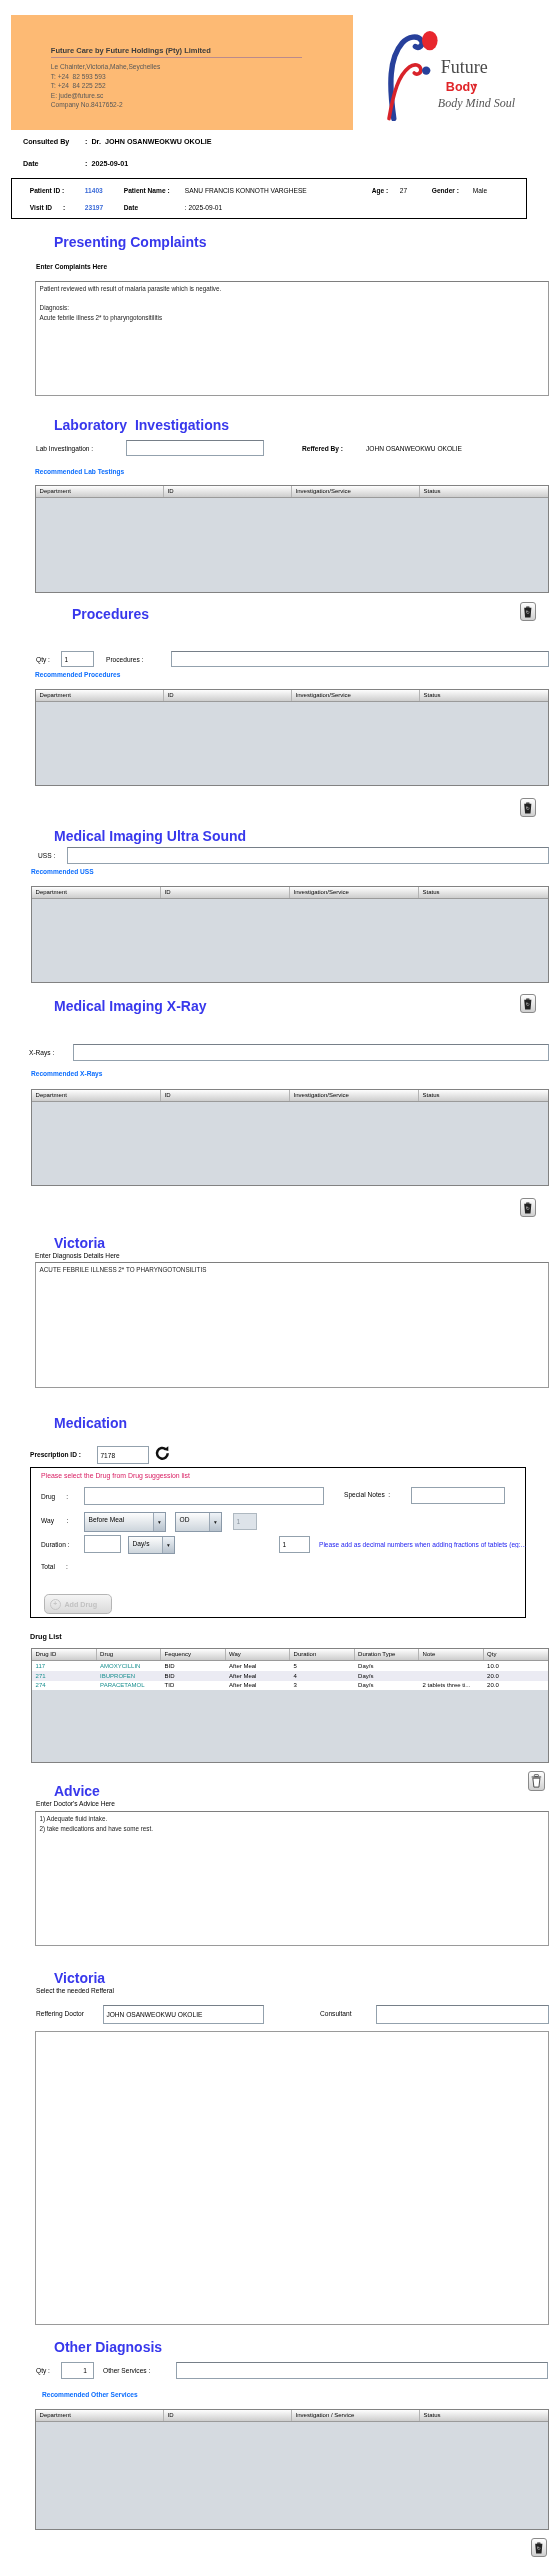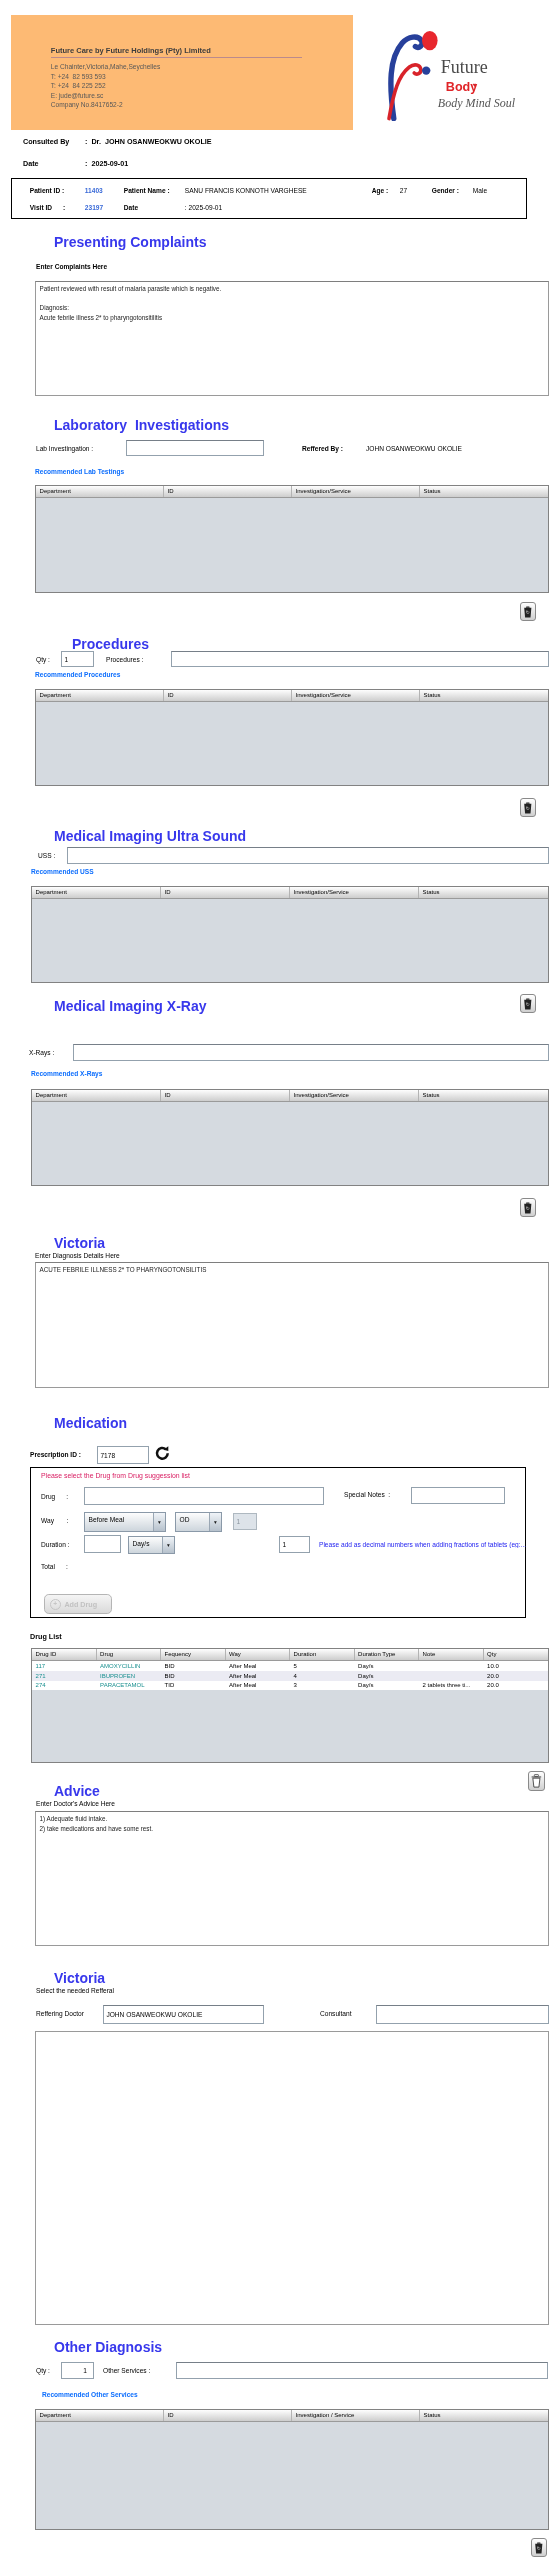--- a/index.html
+++ b/index.html
@@ -114,21 +114,21 @@
     </div>
   </div>
   <button class="trash" style="left:520px;top:602px;">
     <svg width="9.6" height="12" viewBox="0 0 16 20">
       <path d="M2 3 L14 3 L12.5 19 L3.5 19 Z" fill="#222"></path>
         <rect x="5" y="1" width="6" height="2" rx="1" fill="#222"></rect>
       <text x="8" y="13" font-size="8" fill="#ddd" text-anchor="middle">↻</text>
     </svg>
   </button>
 
-  <div class="sec-title" style="top:636px;padding-left:18px;">Procedures</div>
+  <div class="sec-title" style="top:606px;padding-left:18px;">Procedures</div>
   <span class="lbl" style="left:36px;top:656px;">Qty :</span>
   <input class="input" style="left: 61px; top: 651px; width: 33px; height: 16px;" value="1">
   <span class="lbl" style="left:106px;top:656px;">Procedures :</span>
   <input class="input inset" style="left: 171px; top: 651px; width: 378px; height: 16px;" value="">
   <a class="link" style="left:35px;top:671px;">Recommended Procedures</a>
   <div class="tbl" style="top:689px;height:97px;">
     <div class="thead">
       <div class="th th4">Department</div>
       <div class="th th4">ID</div>
       <div class="th th4">Investigation/Service</div>

